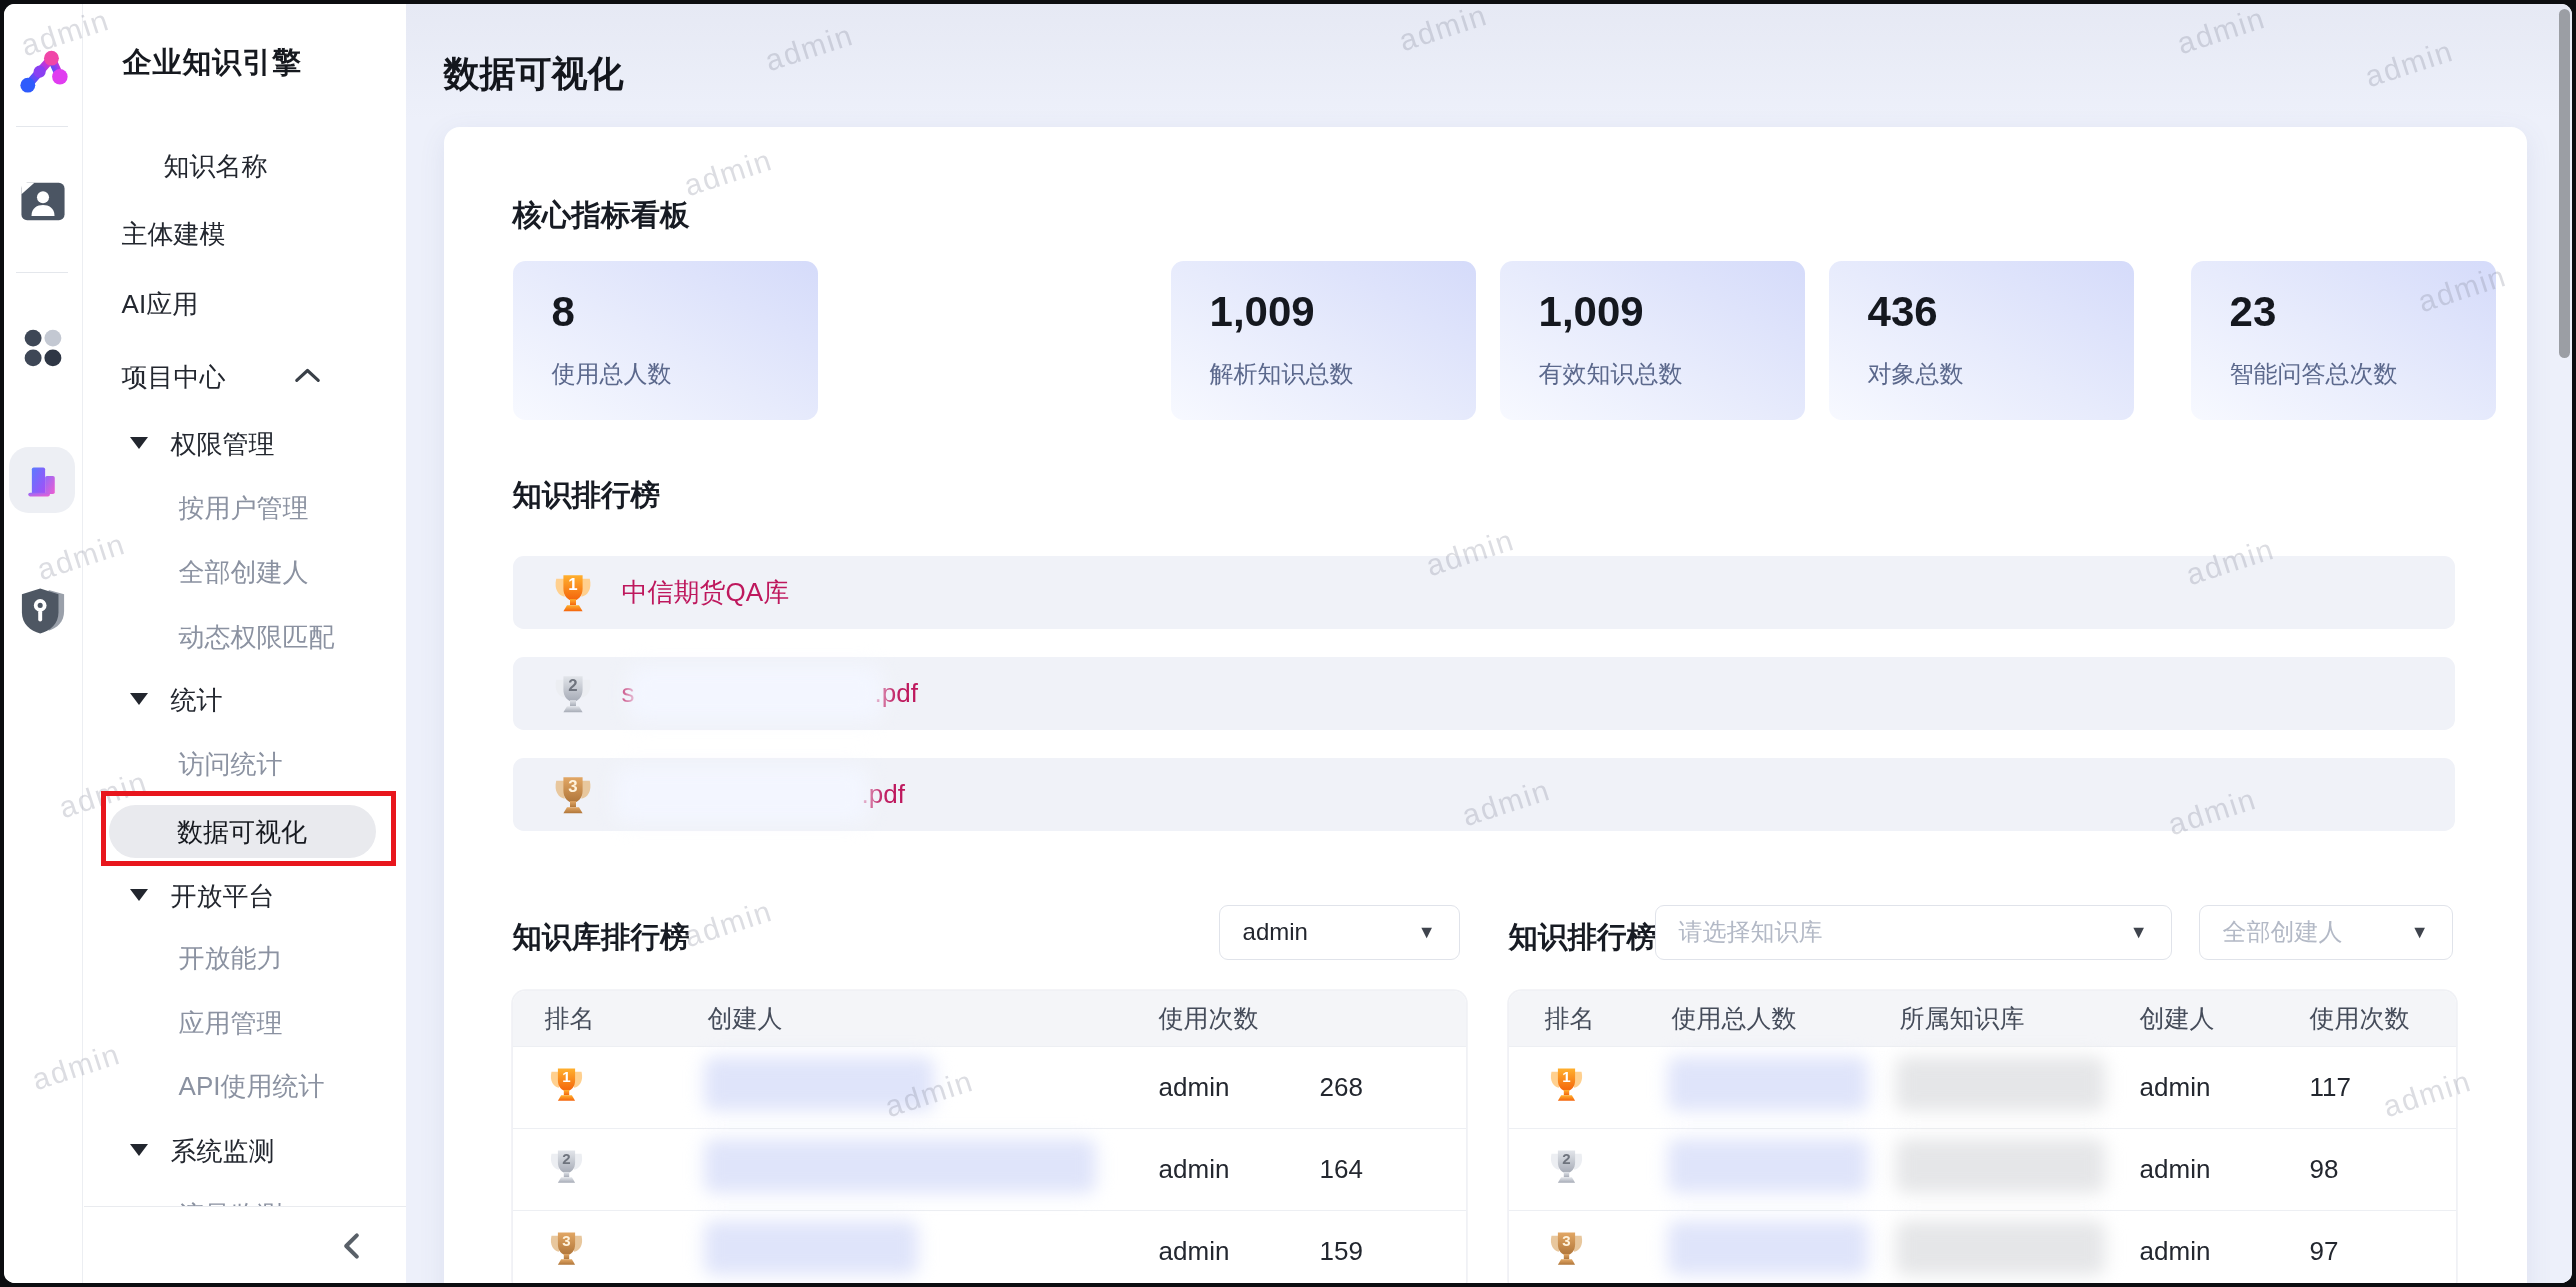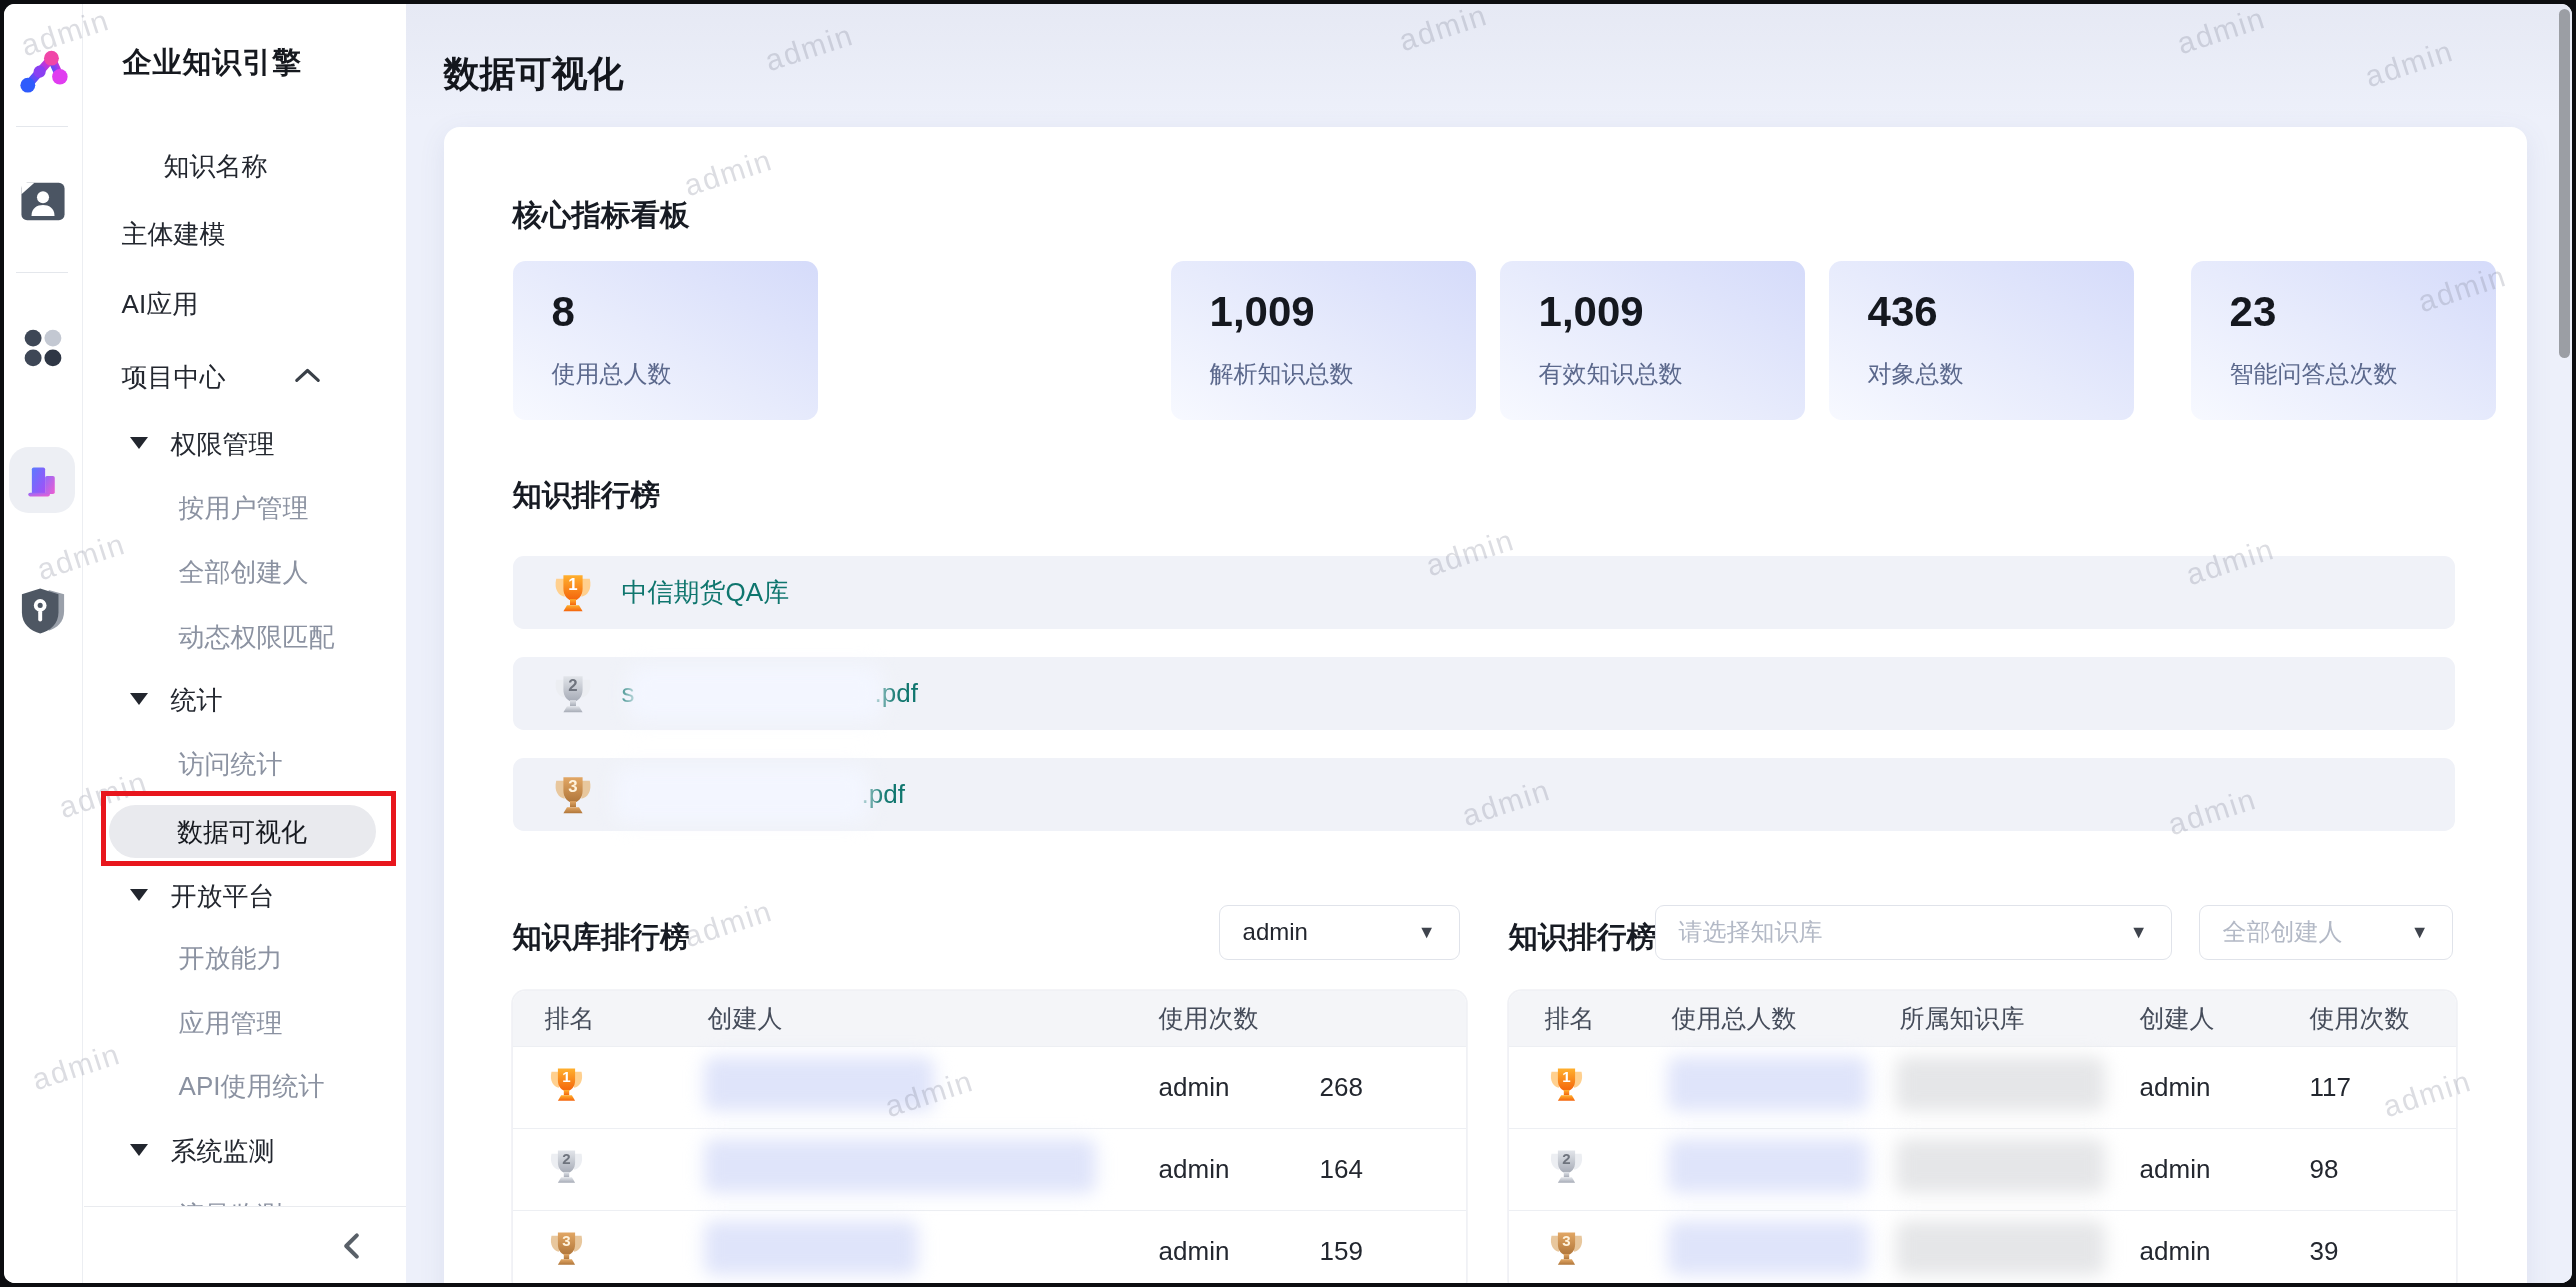--- a/index.html
+++ b/index.html
@@ -34,21 +34,21 @@
   .sec-h { position:absolute; font-size:29.5px; font-weight:bold; color:#171b23; }
 
   
   .card { position:absolute; top:134px; width:305px; height:159px; border-radius:12.5px; background:linear-gradient(210deg,#d5dbfa 0%,#e7ebfc 52%,#f7f9ff 100%); }
   .card .num { position:absolute; left:39px; top:27px; font-size:42px; font-weight:bold; color:#15181f; }
   .card .lbl { position:absolute; left:39px; bottom:30px; font-size:24px; color:#5b688c; }
 
   
   .rank-row { position:absolute; left:69px; width:1942px; height:73px; background:#f0f2f8; border-radius:10.7px; display:flex; align-items:center; }
   .rank-row .trophy { width:48px; height:48px; margin-left:36px; flex:none; }
-  .rank-row .rname { margin-left:25px; font-size:26px; color:#0f766e; display:flex; align-items:center; }
+  .rank-row .rname { margin-left:25px; font-size:26px; color:#be185d; display:flex; align-items:center; }
   .redact { display:inline-block; border-radius:5.4px; filter:blur(8px); }
   .redact.lite { background:#f3f6ff; box-shadow:0 0 12.5px 7.2px #f3f6ff; }
   .redact.blue { background:#dfe4fa; box-shadow:0 0 9px 4.5px #e6eafc; }
   .redact.grayp { background:#e5e6e8; box-shadow:0 0 9px 4.5px #eaebec; }
 
   
   .dd { position:absolute; height:55px; background:#fff; border:1.8px solid #e0e3ea; border-radius:9px; display:flex; align-items:center; padding:0 23px; font-size:24px; color:#23262e; cursor:pointer; }
   .dd .caret { margin-left:auto; font-size:18px; color:#3f444d; }
   .dd .ph { color:#b3b9c6; }
 
@@ -364,21 +364,21 @@
                 <path d="M6 9 C4 18 8 23 13 24 L13 9 Z" fill="#e8c79d"></path>
                 <path d="M34 9 C36 18 32 23 27 24 L27 9 Z" fill="#e8c79d"></path>
                 <path d="M12 6 H28 V17 C28 23 24.5 27 20 27 C15.5 27 12 23 12 17 Z" fill="url(#gBronze)"></path>
                 <rect x="17.5" y="26" width="5" height="5" fill="url(#gBronze)"></rect>
                 <path d="M12 36 H28 L25 31 H15 Z" fill="url(#gBronze)"></path>
                 <text x="20" y="18.5" class="tnum bronze">3</text>
               </svg></span>
           <span><span class="redact blue" style="width:192px;height:46px"></span></span>
           <span><span class="redact grayp" style="width:201px;height:46px"></span></span>
           <span>admin</span>
-            <span>39</span>
+            <span>97</span>
         </div>
       </div>
     </div>
 
     <div class="main-scrollthumb"></div>
   </div>
 
   <span class="wm" style="left:16px;top:12.5px">admin</span>
   <span class="wm" style="left:760px;top:27px">admin</span>
   <span class="wm" style="left:1394px;top:7.2px">admin</span>

